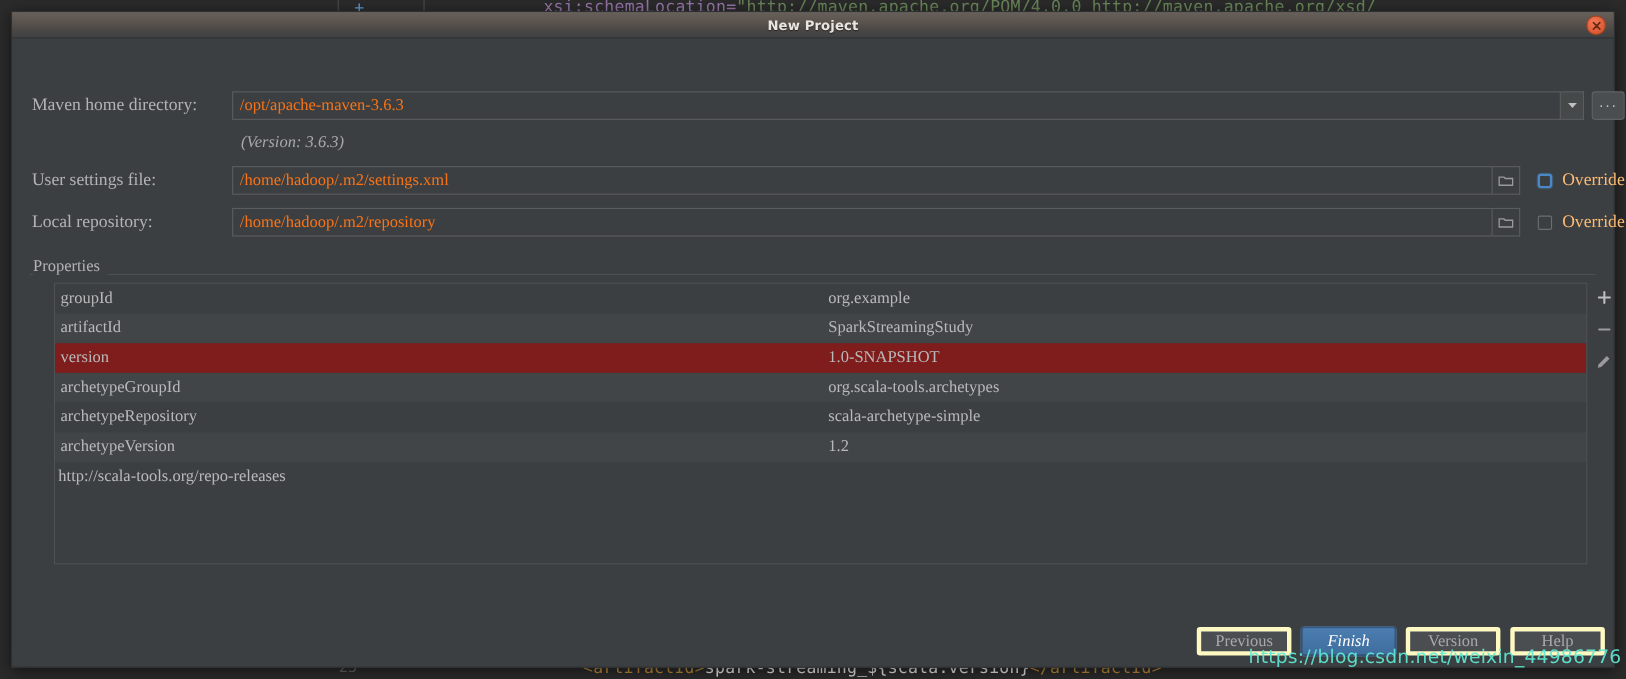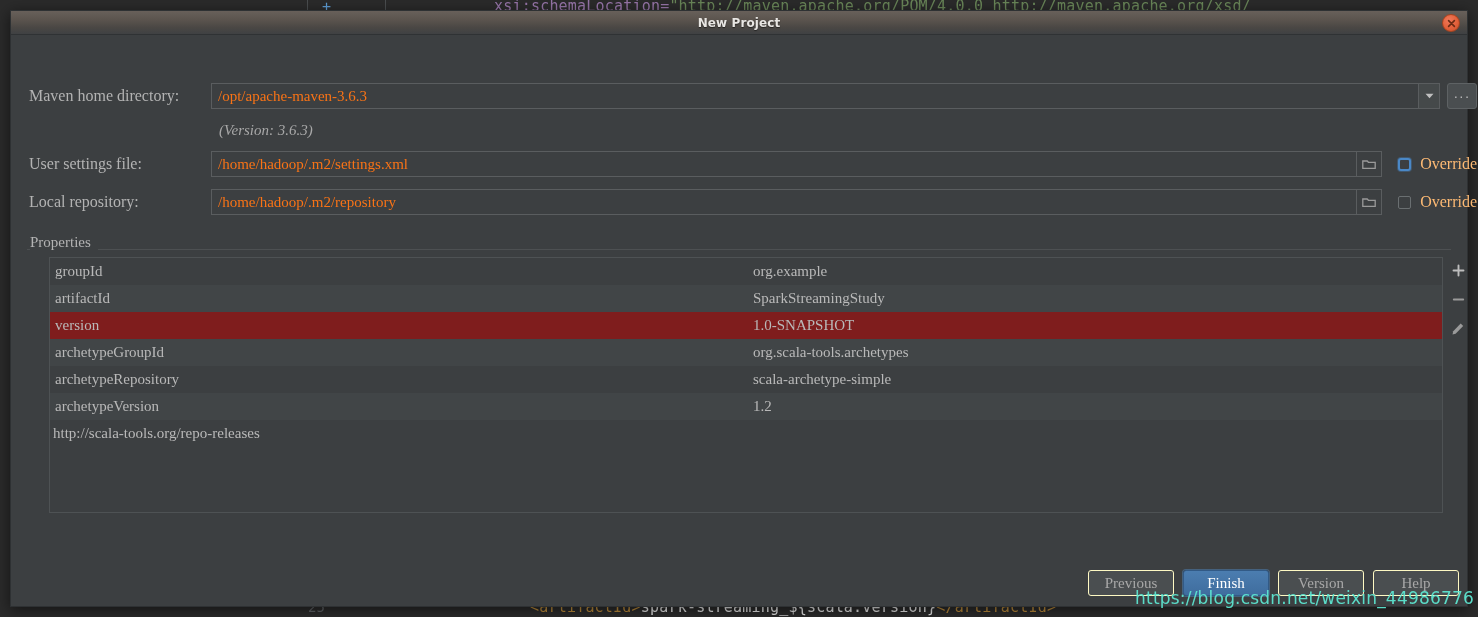--- a/index.html
+++ b/index.html
@@ -231,34 +231,35 @@
   .footer {
     position: absolute;
     bottom: 0; left: 0; right: 0;
     height: 46px;
     display: flex; align-items: center; justify-content: flex-end;
     padding-right: 8px; gap: 9px;
   }
   .dlg-btn {
     min-width: 86px; height: 26px;
     background: #4a4e50;
-    border: 1px solid #fef9c3;
+    border: 4px solid #fef9c3;
     border-radius: 3px;
     color: #a8a8a8;
     font-size: 15px;
     font-family: "Liberation Serif", serif;
     display: flex; align-items: center; justify-content: center;
     cursor: pointer;
   }
   .dlg-btn.primary {
     background: linear-gradient(180deg, #4b7db0 0%, #3f6d9e 100%);
     border: 1px solid #3a6punch;
     border: 1px solid #325a86;
     color: #ffffff;
     box-shadow: 0 0 0 1px rgba(80,140,200,.45);
+    font-style: italic;
   }
 
   
   .watermark {
     position: absolute;
     right: 4px; top: 588px;
     font-family: "DejaVu Sans", sans-serif;
     font-size: 17px;
     color: #5eead4;
     opacity: .92;

